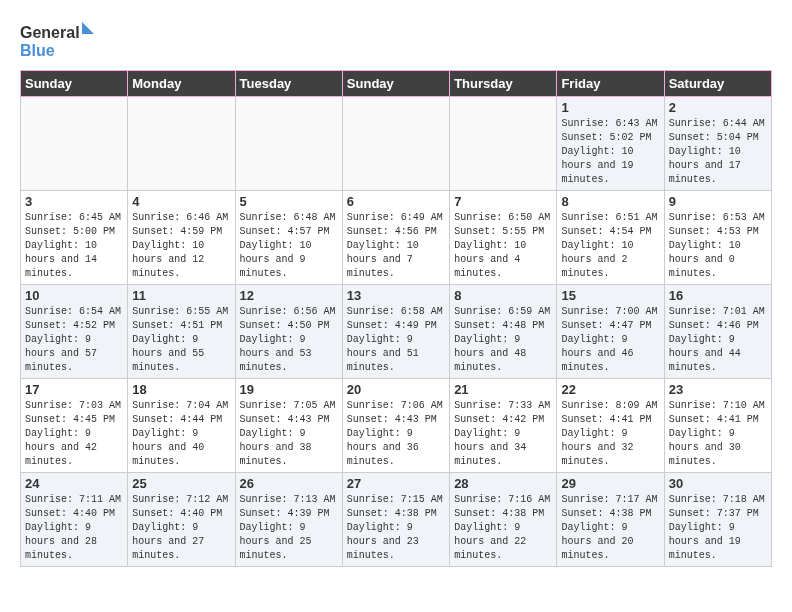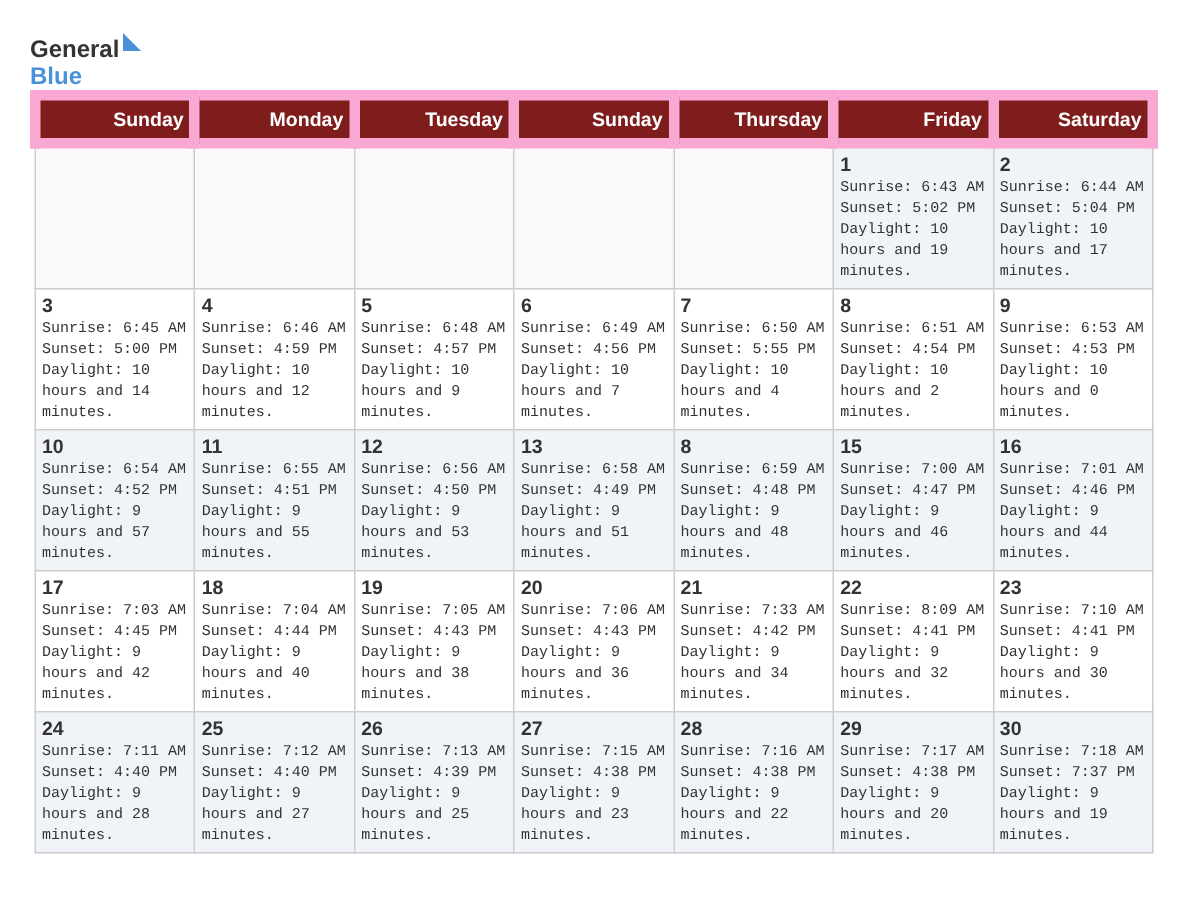--- a/index.html
+++ b/index.html
@@ -7,20 +7,21 @@
       font-family: Arial, sans-serif;
       background: #fff;
       width: 792px;
       min-height: 612px;
       padding: 20px;
     }
     .header-area {
       display: flex;
       justify-content: space-between;
       align-items: flex-start;
+      margin-bottom: 10px;
     }
     .logo {
       display: flex;
       align-items: center;
       gap: 4px;
     }
     .title-area {
       text-align: right;
     }
     .calendar-title {
@@ -31,26 +32,26 @@
     .calendar-subtitle {
       font-size: 16px;
       color: #555;
     }
     table {
       width: 100%;
       border-collapse: collapse;
       table-layout: fixed;
     }
     th {
-      background-color: #7f1d1d;
+      background-color: #404040;
       color: #fff;
       font-size: 13px;
       padding: 5px 4px;
-      text-align: right;
-      border: 7px solid #f9a8d4;
+      text-align: left;
+      border: 1px solid #f9a8d4;
     }
     td {
       border: 1px solid #ccc;
       vertical-align: top;
       padding: 3px 4px;
       font-size: 10.5px;
       color: #333;
       height: 90px;
       background: #fff;
     }

